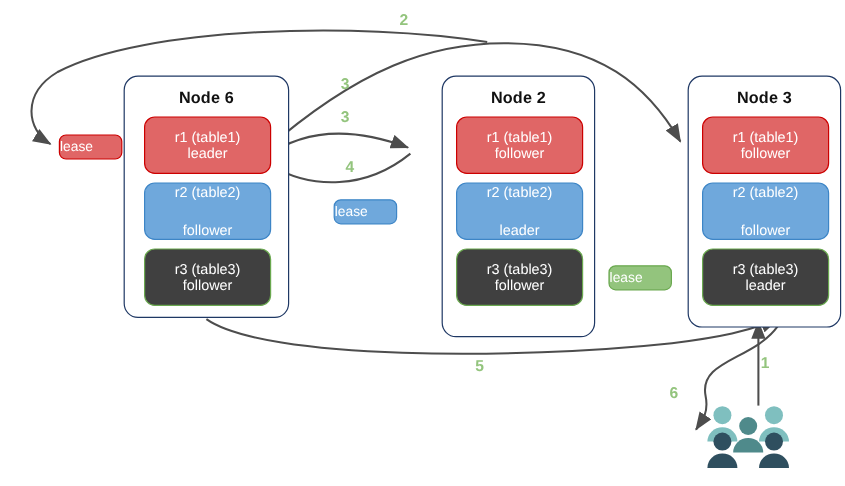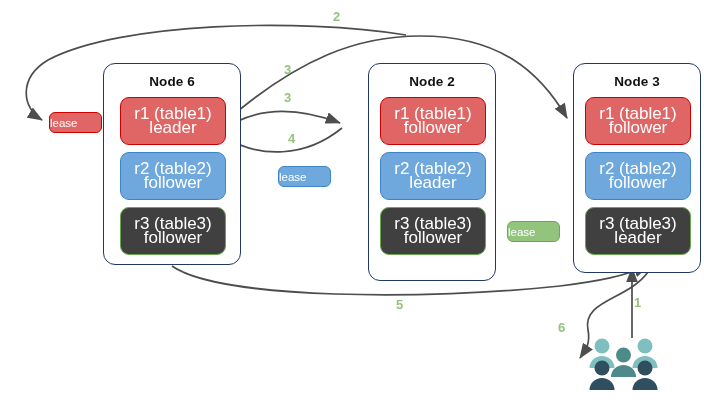--- a/index.html
+++ b/index.html
@@ -41,27 +41,27 @@
   }
   .replica {
     position: absolute;
     box-sizing: border-box;
     border-radius: 9px;
     display: flex;
     flex-direction: column;
     align-items: center;
     justify-content: center;
     color: #ffffff;
-    font-size: 17px;
+    font-size: 12px;
     line-height: 14px;
     text-align: center;
   }
   .replica .rl1, .replica .rl2 { display: block; }
   .rep-red   { background: #e06666; border: 1.5px solid #cc0000; }
-  .rep-blue  { background: #6fa8dc; border: 1.5px solid #3d85c6; }
+  .rep-blue  { background: #6fa8dc; border: 1.5px solid #3d85c6; justify-content: space-between; }
   .rep-green { background: #404040; border: 1.5px solid #6aa84f; }
 
   .lease {
     position: absolute;
     box-sizing: border-box;
     border-radius: 6px;
     display: flex;
     align-items: center;
     justify-content: flex-start;
     color: #ffffff;

